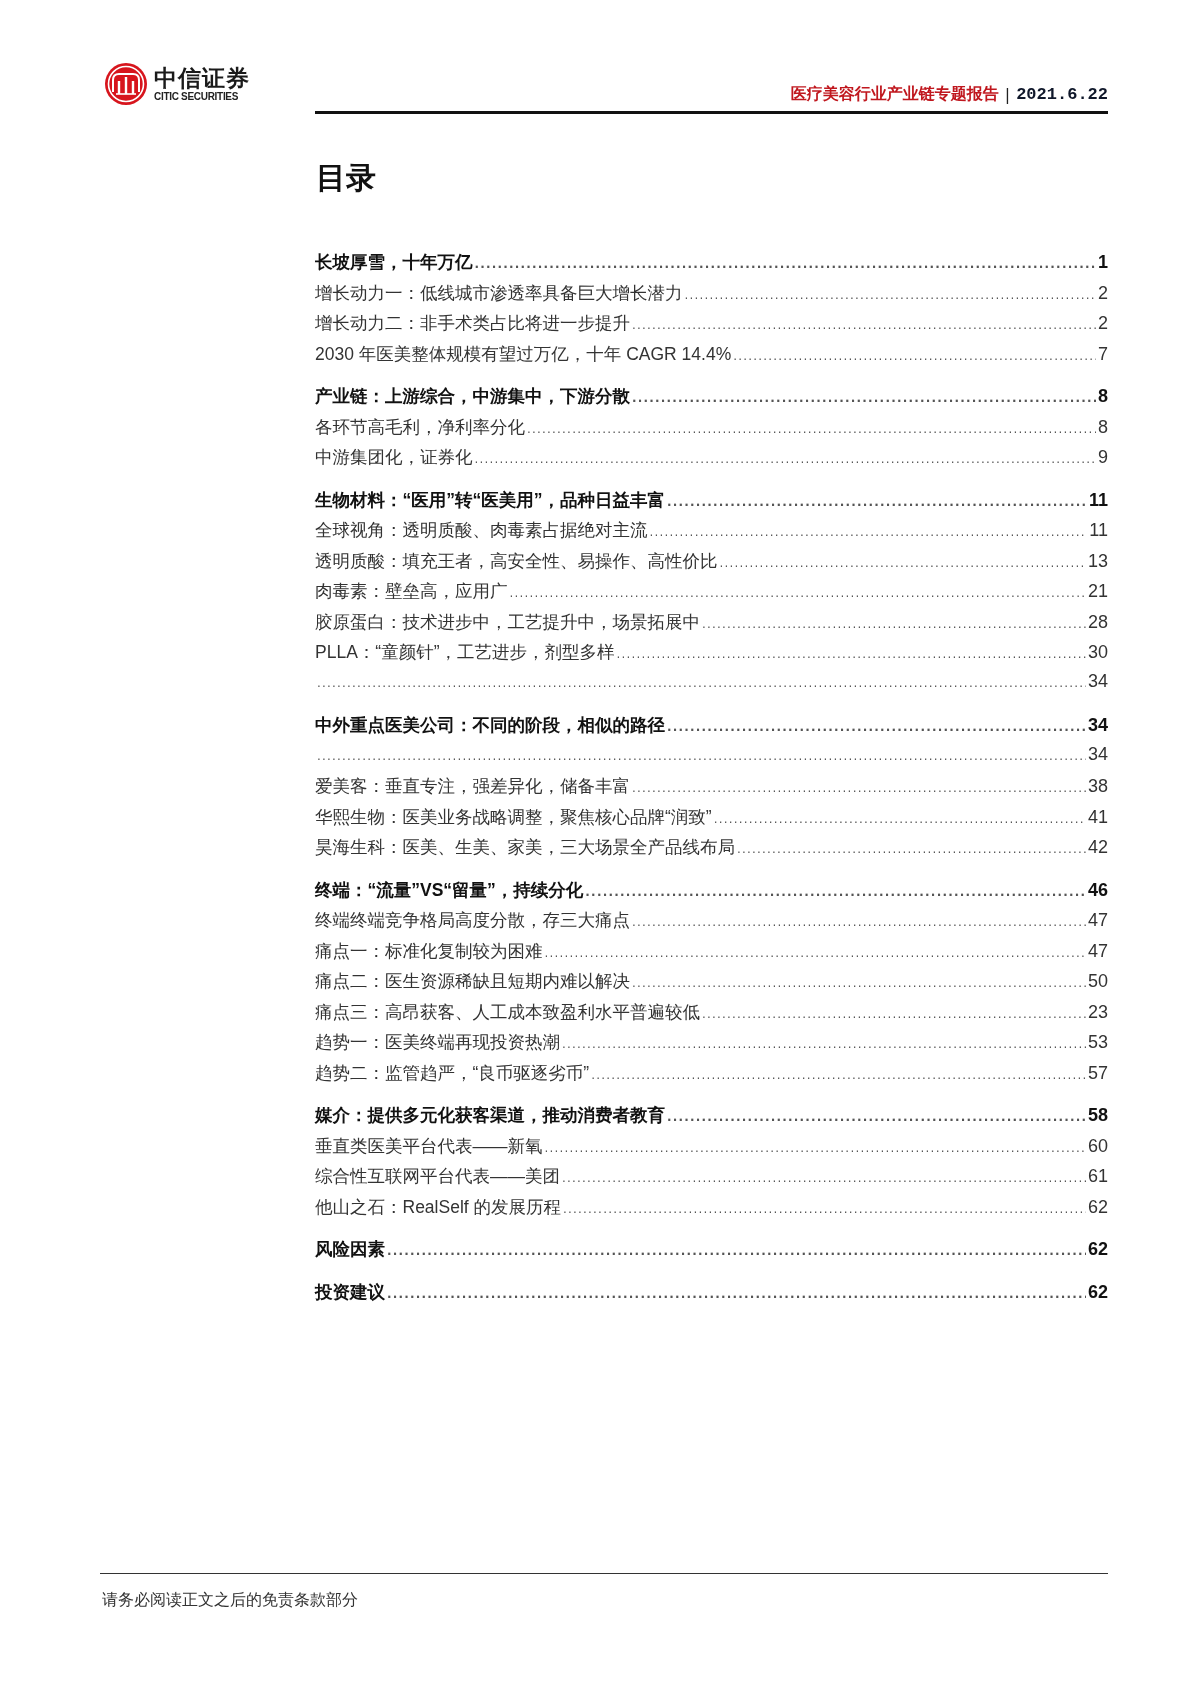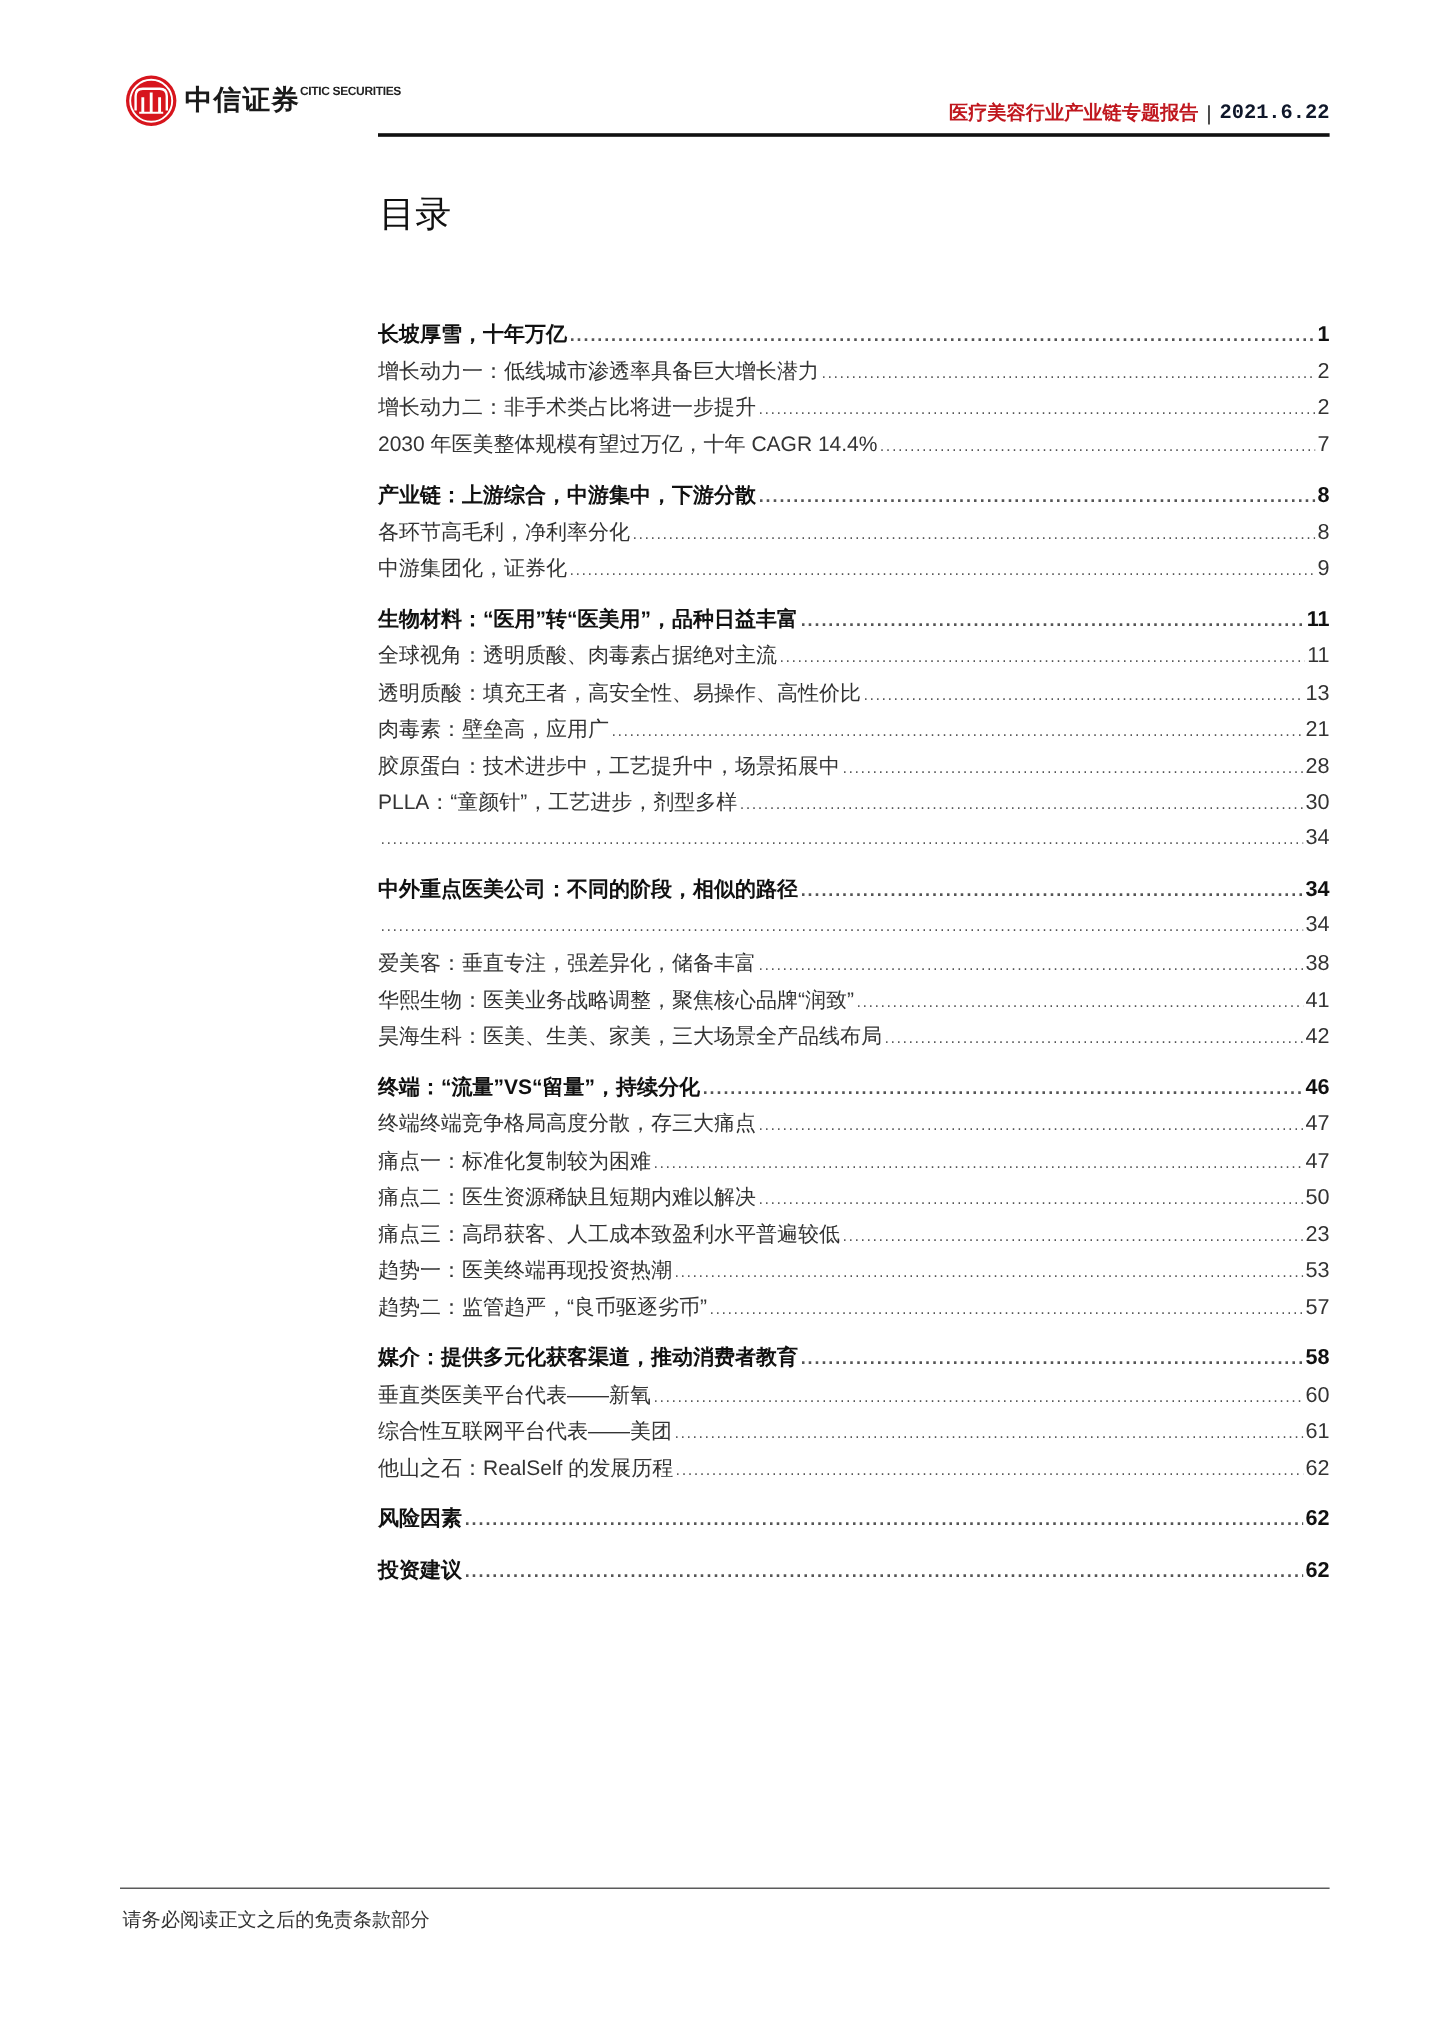--- a/index.html
+++ b/index.html
@@ -1,29 +1,29 @@
 <!DOCTYPE html>
 <html><head>
 <meta charset="utf-8">
 <style>
   html, body { margin:0; padding:0; background:#ffffff; }
   body { width:1200px; height:1698px; position:relative; overflow:hidden;
          font-family:"DejaVu Sans","Liberation Sans",sans-serif; color:#222; }
   .logo { position:absolute; left:104px; top:62px; display:flex; align-items:center; }
   .logo-mark { width:44px; height:44px; }
-  .logo-text { margin-left:6px; display:flex; flex-direction:row; }
+  .logo-text { margin-left:6px; display:flex; flex-direction:column; }
   .logo-cn { font-size:23px; font-weight:bold; color:#1a1a1a; letter-spacing:1px; line-height:26px; }
   .logo-en { font-family:"Liberation Sans",sans-serif; font-size:10px; font-weight:bold; color:#222; letter-spacing:-0.3px; line-height:12px; }
   .header-right { position:absolute; right:92px; top:84px; font-size:16px; font-weight:bold; display:flex; align-items:center; }
   .header-title { color:#c0171e; }
   .header-sep { color:#222; margin:0 6px; font-weight:normal; }
   .header-date { font-family:Liberation Mono, monospace; color:#0f172a; font-size:17px; }
   .header-rule { position:absolute; left:315px; right:92px; top:111px; height:3px; background:#111; }
-  .page-title { position:absolute; left:316px; top:158px; font-size:30px; font-weight:normal; color:#111; }
-  .toc { position:absolute; left:315px; width:793px; top:266px;text-align:center; }
+  .page-title { position:absolute; left:316px; top:158px; font-size:30px; font-weight:bold; color:#111; }
+  .toc { position:absolute; left:315px; width:793px; top:250px;text-align:center; }
   .toc-row { display:flex; align-items:baseline; height:30.5px; font-size:17.5px; color:#333; }
   .toc-row.l1 { font-weight:bold; color:#111; }
   .toc-row.gap { margin-top:12px; }
   .toc-text { white-space:nowrap; font-family:"Liberation Sans","DejaVu Sans",sans-serif; }
   .toc-dots { flex:1; overflow:hidden; white-space:nowrap; margin:0 2px; color:#555; font-size:12px; letter-spacing:1.2px; }
   .toc-dots::before { content:"........................................................................................................................................................................................................................................................................................................................"; }
   .toc-page { font-family:"Liberation Sans",sans-serif; white-space:nowrap; font-size:18px; }
   .footer-rule { position:absolute; left:100px; right:92px; top:1573px; height:1px; background:#333; }
   .footer-text { position:absolute; left:102px; top:1590px; font-size:16px; color:#333; }
 </style>

